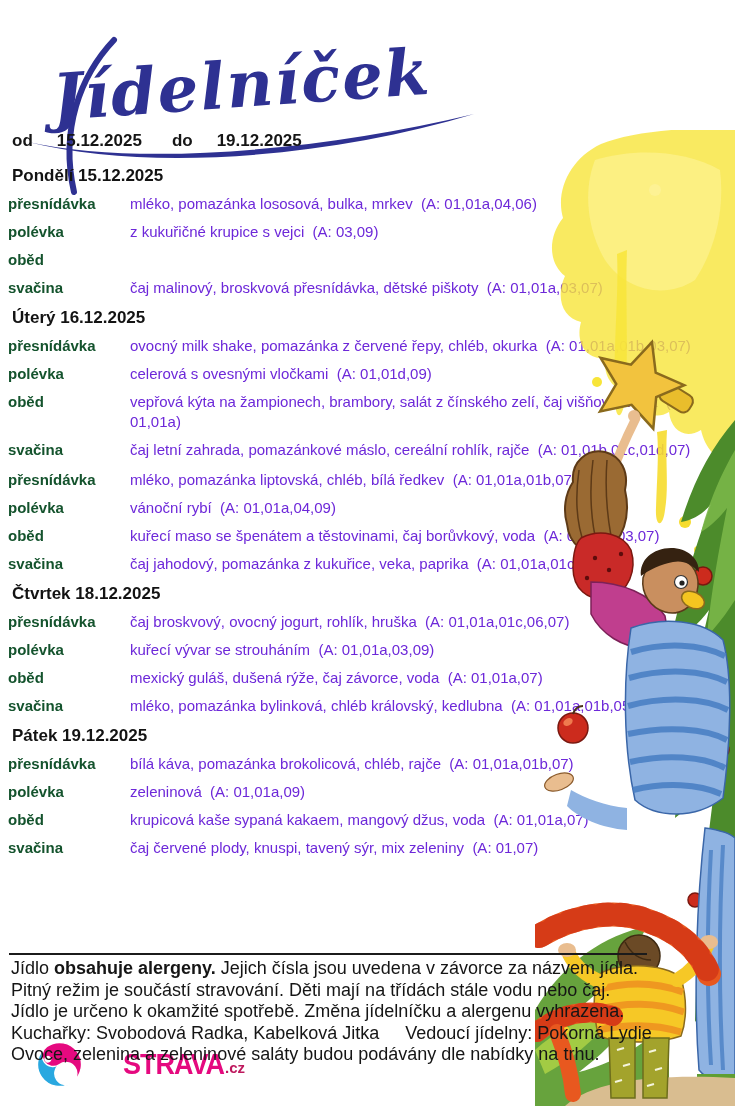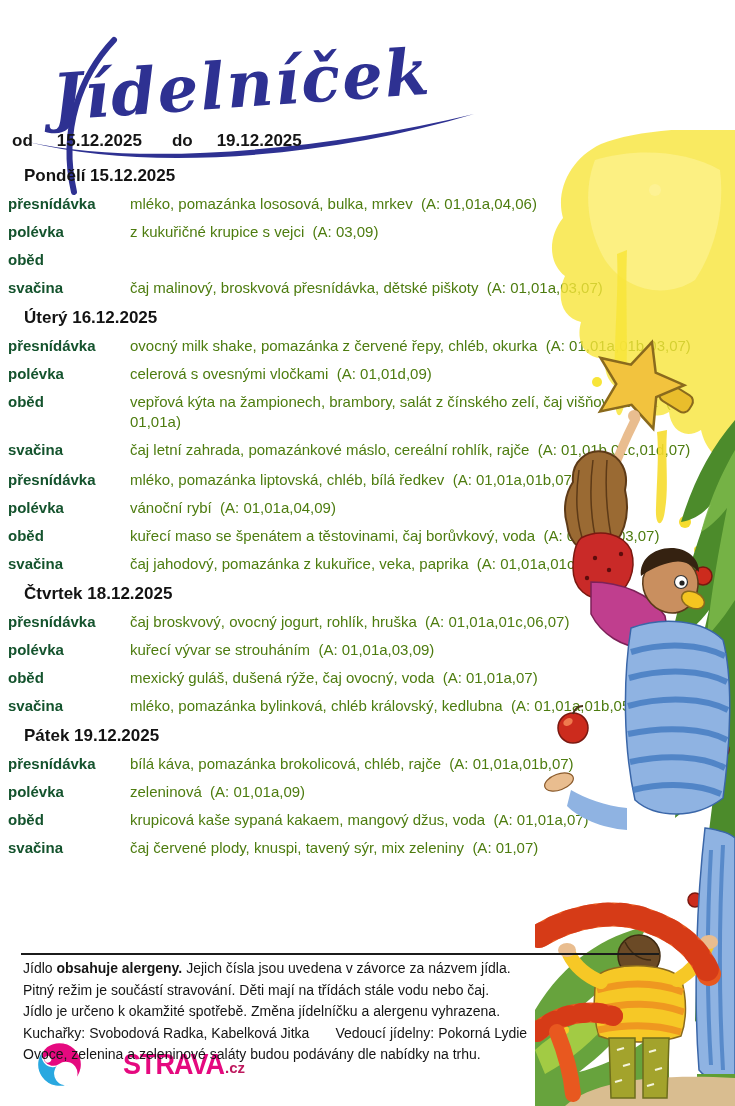--- a/index.html
+++ b/index.html
@@ -16,26 +16,26 @@
   }
   .date-line{
     position:absolute;left:12px;top:131px;z-index:2;
     font-size:17px;font-weight:bold;color:#151515;white-space:nowrap;
   }
   .date-line .gap-s{margin-left:24px;}
   .date-line .gap-l{margin-left:30px;}
   
   .menu{position:absolute;left:8px;top:166px;width:714px;z-index:1;}
   .day{margin-bottom:10px;}
-  .day-title{font-size:17px;line-height:20px;font-weight:bold;margin:0 16px 8px;color:#131313;}
+  .day-title{font-size:17px;line-height:20px;font-weight:bold;margin:0 4px 8px;color:#131313;}
   .row{display:grid;grid-template-columns:122px 1fr;margin-bottom:8px;font-size:15px;line-height:20px;}
   .meal-label{font-weight:bold;color:#14532d;}
-  .meal-text{white-space:pre-wrap;color:#4d7c0f;}
-  
-  .footer{position:absolute;left:21px;top:953px;width:700px;z-index:4;font-size:14px;line-height:21.5px;color:#151515;}
+  .meal-text{white-space:pre-wrap;color:#6d28d9;}
+  
+  .footer{position:absolute;left:9px;top:953px;width:700px;z-index:4;font-size:18px;line-height:21.5px;color:#151515;}
   .rule{width:638px;border-top:2px solid #1b1b1b;margin-bottom:3px;}
   .footer p{margin:0;padding-left:2px;}
   .footer .kv-gap{margin-left:26px;}
   
   .logo{position:absolute;left:36px;top:1041px;display:flex;align-items:center;z-index:0;gap:33px;}
   .logo-mark{width:47px;height:47px;flex:0 0 auto;}
   .logo-words{margin-left:7px;display:flex;align-items:baseline;}
   .logo-strava{font-size:27px;font-weight:bold;letter-spacing:-1px;color:#e5097f;transform:scaleY(1.08);}
   .logo-cz{font-size:15px;font-weight:bold;color:#be185d;margin-left:1px;}
   
@@ -121,21 +121,21 @@
       <div class="row">
         <span class="meal-label">přesnídávka</span>
         <span class="meal-text">čaj broskvový, ovocný jogurt, rohlík, hruška  (A: 01,01a,01c,06,07)</span>
       </div>
       <div class="row">
         <span class="meal-label">polévka</span>
         <span class="meal-text">kuřecí vývar se strouháním  (A: 01,01a,03,09)</span>
       </div>
       <div class="row">
         <span class="meal-label">oběd</span>
-        <span class="meal-text">mexický guláš, dušená rýže, čaj ovocný, voda  (A: 01,01a,07)</span>
+        <span class="meal-text">mexický guláš, dušená rýže, čaj závorce, voda  (A: 01,01a,07)</span>
       </div>
       <div class="row">
         <span class="meal-label">svačina</span>
         <span class="meal-text">mléko, pomazánka bylinková, chléb královský, kedlubna  (A: 01,01a,01b,05,06,07)</span>
       </div>
     </section>
 
     <section class="day">
       <h2 class="day-title">Pátek 19.12.2025</h2>
       <div class="row">

